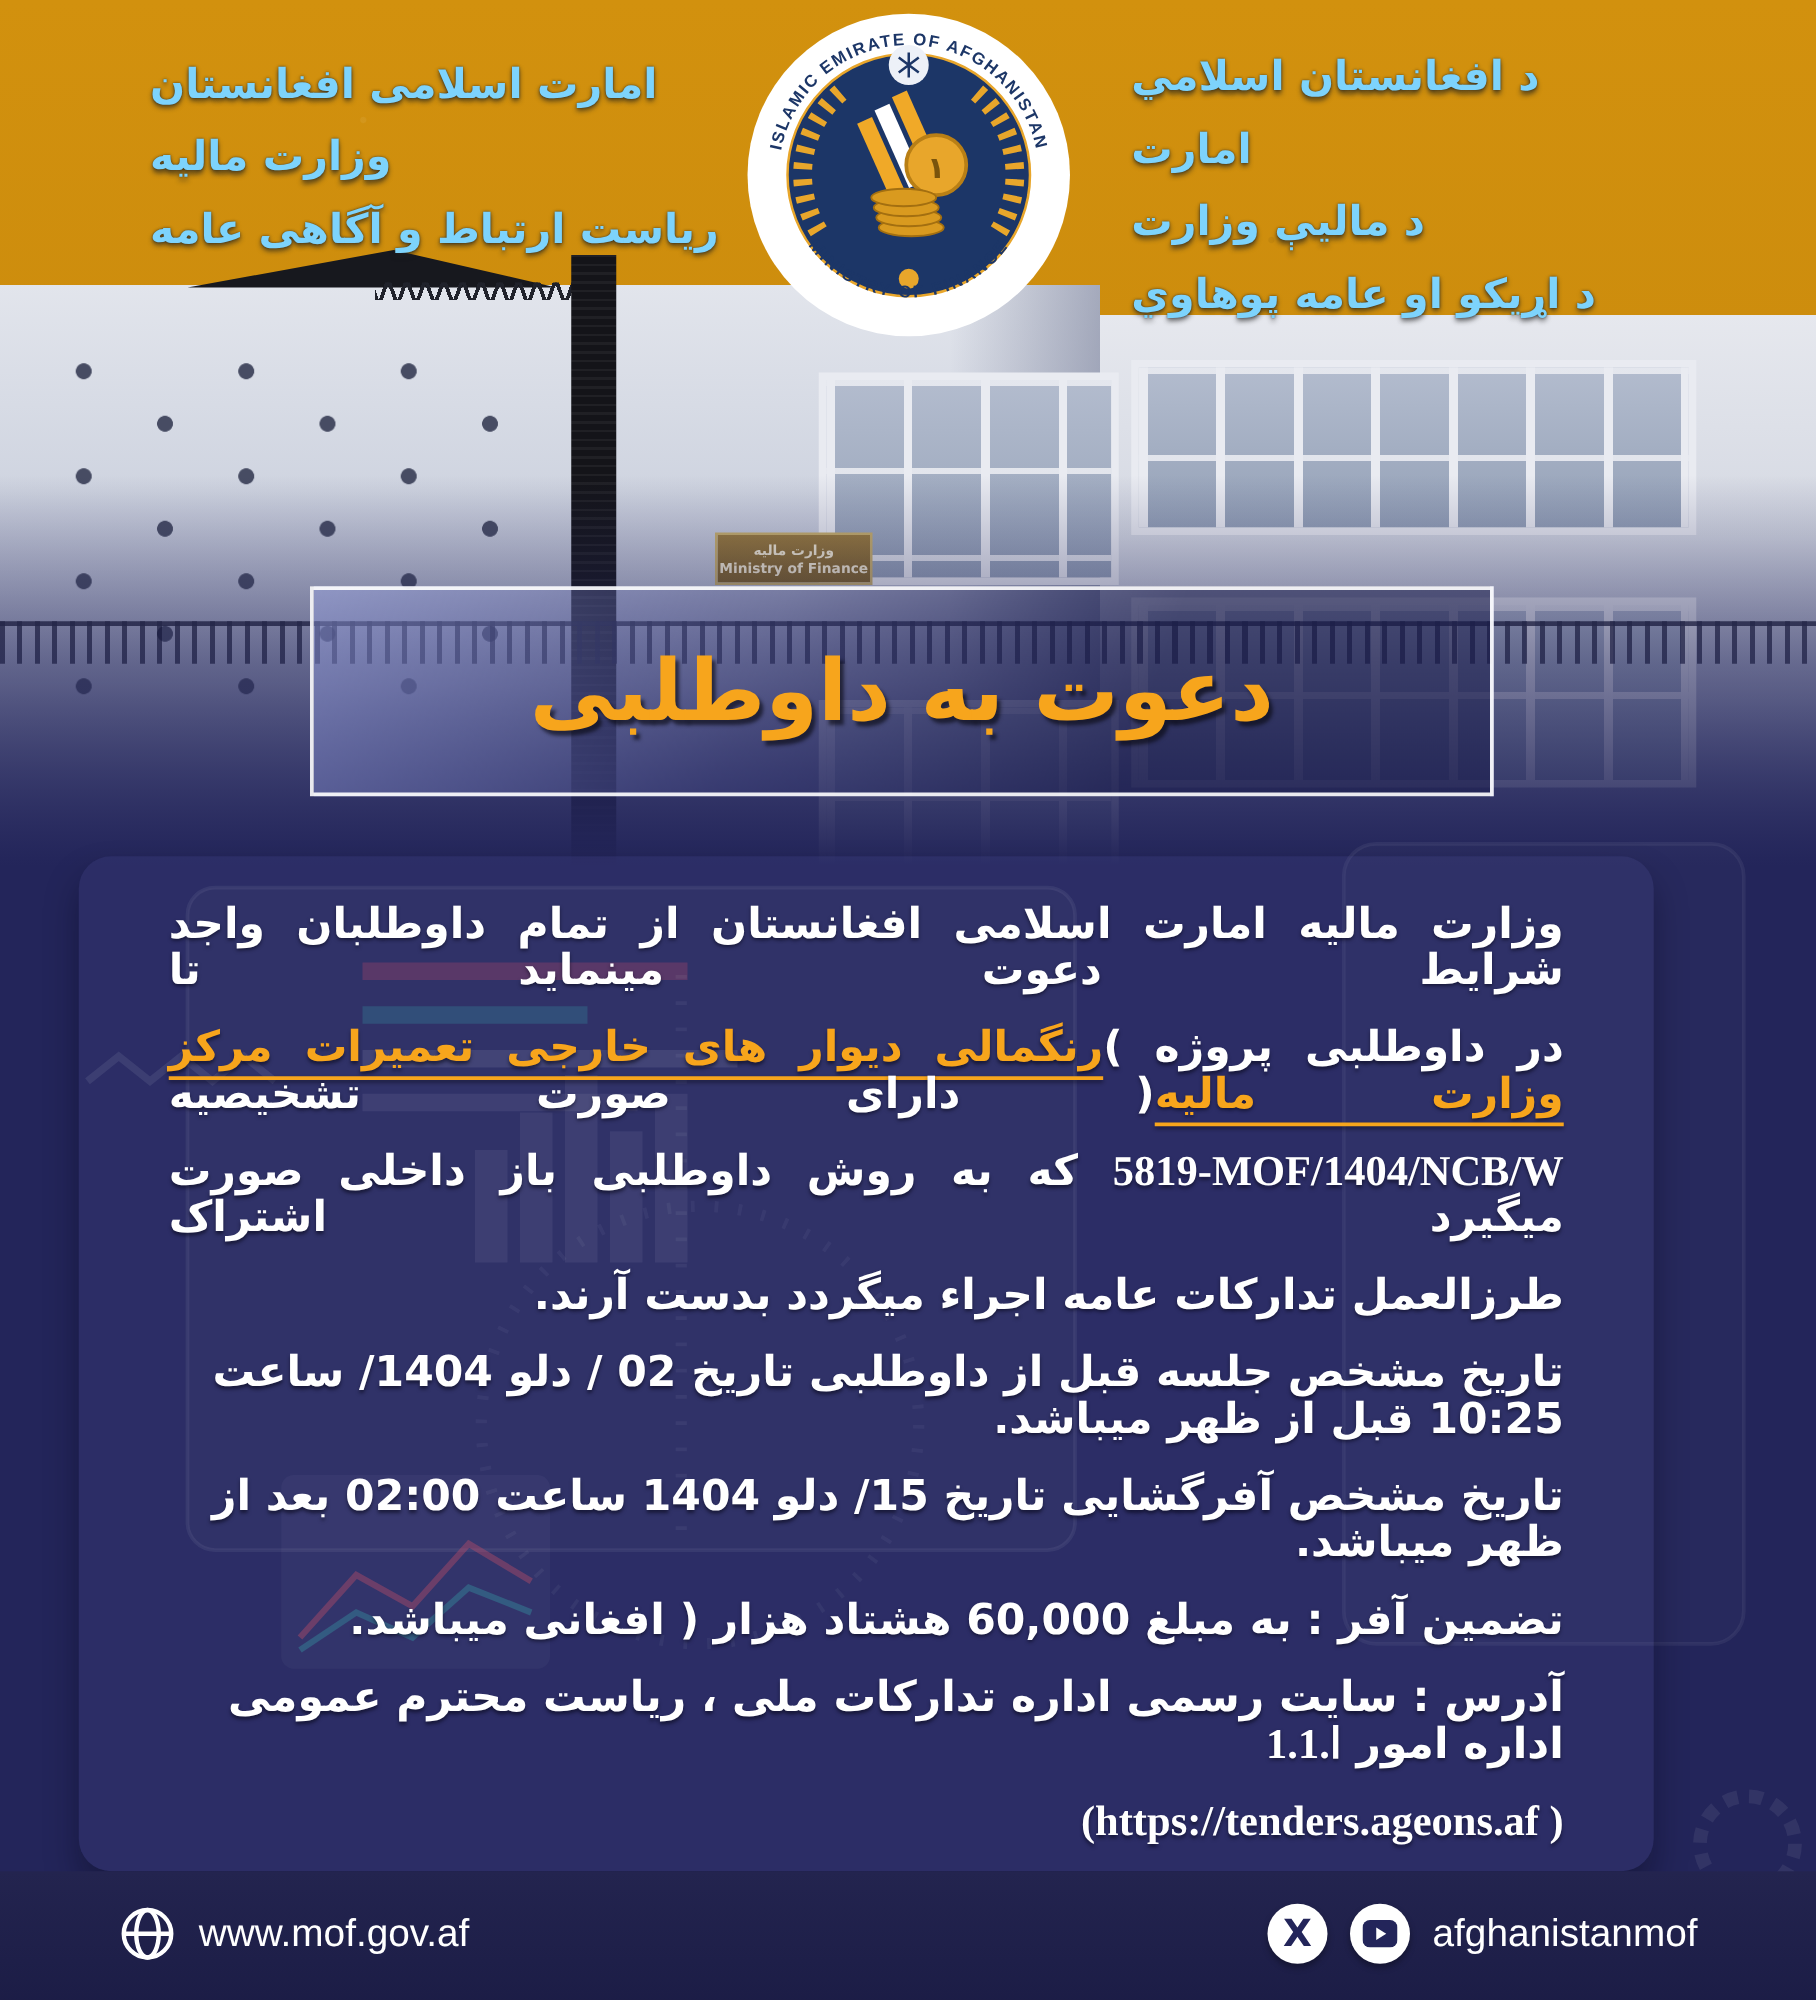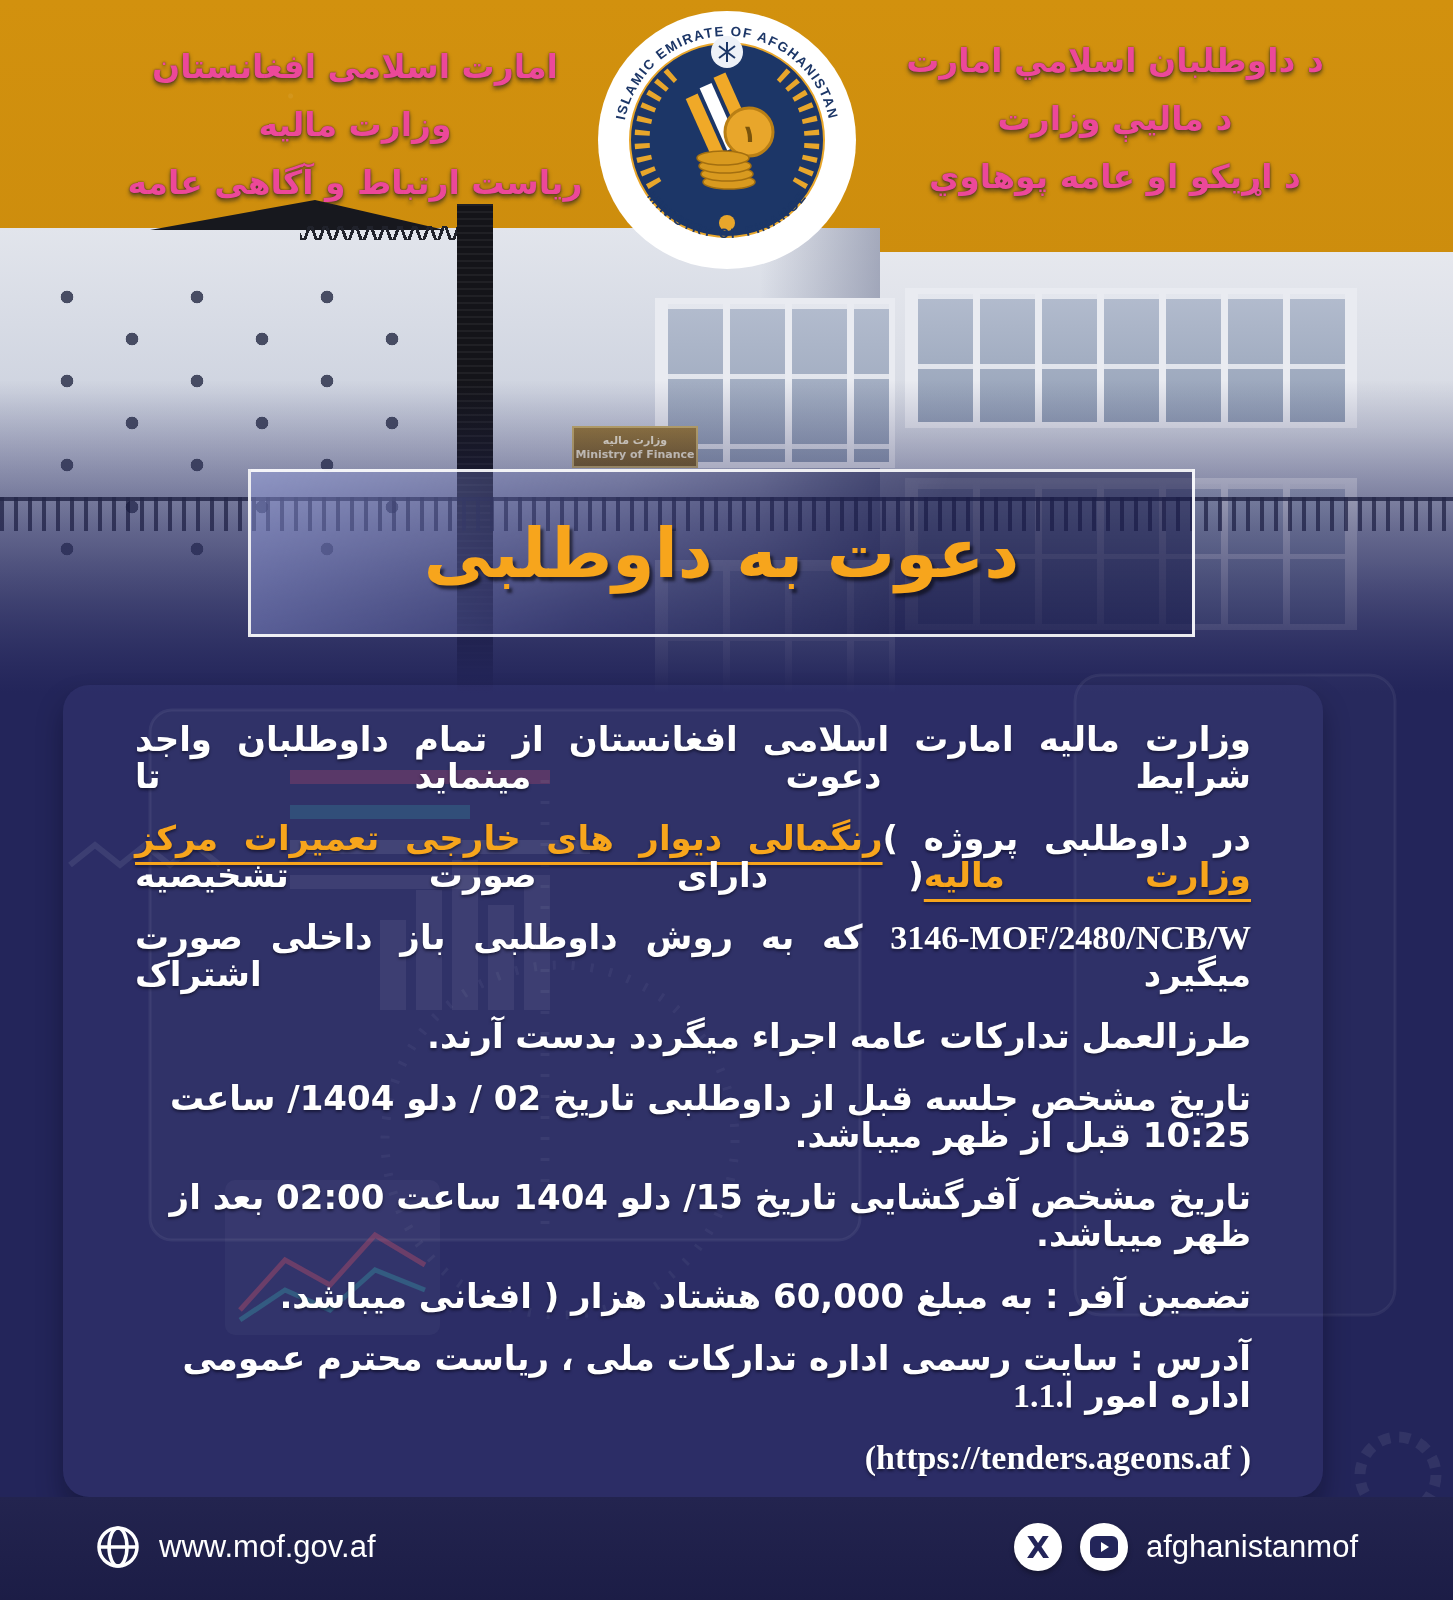--- a/index.html
+++ b/index.html
@@ -11,21 +11,21 @@
   
   .orange-band{
     position:absolute;left:0;top:0;width:1453px;height:320px;
     background:
       radial-gradient(circle at 20% 30%, rgba(255,255,255,.06) 0 2px, transparent 3px),
       radial-gradient(circle at 70% 60%, rgba(0,0,0,.06) 0 2px, transparent 3px),
       linear-gradient(180deg,#D2910E 0%,#CC8C0D 100%);
     z-index:1;
   }
   .corner-text{
-    position:absolute;z-index:6;text-align:center;color:#ec4899;font-weight:bold;
+    position:absolute;z-index:6;text-align:left;color:#7dd3fc;font-weight:bold;
     font-size:33px;line-height:58px;
     text-shadow:0 3px 4px rgba(30,30,30,.65),0 0 2px rgba(40,40,40,.8);
   }
   .corner-text.right{left:905px;top:32px;width:420px;}
   .corner-text.left{left:120px;top:38px;width:470px;}
   
   .building{position:absolute;left:0;top:0;width:1453px;height:720px;z-index:2;}
   .wall-left{
     position:absolute;left:0;top:228px;width:880px;height:470px;
     background:linear-gradient(180deg,#E2E5EC 0%,#CFD4E0 35%,#A7ACC4 68%,#5F6390 100%);
@@ -158,21 +158,21 @@
     <div class="chimney"></div>
     <div class="sign-plate">
       <div>وزارت مالیه</div>
       <div>Ministry of Finance</div>
     </div>
     <div class="fence"></div>
     <div class="bld-fade"></div>
   </div>
 
   <div class="corner-text right">
-    <div>د داوطلبان اسلامي امارت</div>
+    <div>د افغانستان اسلامي امارت</div>
     <div>د ماليې وزارت</div>
     <div>د اړيکو او عامه پوهاوي</div>
   </div>
   <div class="corner-text left">
     <div>امارت اسلامی افغانستان</div>
     <div>وزارت مالیه</div>
     <div>ریاست ارتباط و آگاهی عامه</div>
   </div>
 
   <div class="logo-wrap">
@@ -244,21 +244,21 @@
       <polyline points="240,690 285,640 330,665 375,615 425,645" fill="none" stroke="rgba(231,76,93,0.35)" stroke-width="5"></polyline>
       <polyline points="240,700 285,670 330,690 375,650 425,670" fill="none" stroke="rgba(46,196,182,0.30)" stroke-width="5"></polyline>
     </g>
     <circle cx="1398" cy="855" r="38" fill="none" stroke="rgba(255,255,255,0.07)" stroke-width="11" stroke-dasharray="11 9"></circle>
     <line x1="545" y1="160" x2="545" y2="620" stroke="rgba(255,255,255,0.06)" stroke-width="9" stroke-dasharray="3 18"></line>
   </svg>
 
   <div class="panel">
     <p class="justify">وزارت مالیه امارت اسلامی افغانستان از تمام داوطلبان واجد شرایط دعوت مینماید تا</p>
     <p class="justify"><span>در داوطلبی پروژه )</span><span class="hl">رنگمالی دیوار های خارجی تعمیرات مرکز وزارت مالیه</span><span>( دارای صورت تشخیصیه</span></p>
-    <p class="justify"><span class="latin" dir="ltr">3146-MOF/2480/NCB/W</span><span> که به روش داوطلبی باز داخلی صورت میگیرد اشتراک</span></p>
+    <p class="justify"><span class="latin" dir="ltr">5819-MOF/1404/NCB/W</span><span> که به روش داوطلبی باز داخلی صورت میگیرد اشتراک</span></p>
     <p>طرزالعمل تدارکات عامه اجراء میگردد بدست آرند.</p>
     <p>تاریخ مشخص جلسه قبل از داوطلبی تاریخ 02 / دلو 1404/ ساعت 10:25 قبل از ظهر میباشد.</p>
     <p>تاریخ مشخص آفرگشایی تاریخ 15/ دلو 1404 ساعت 02:00 بعد از ظهر میباشد.</p>
     <p>تضمین آفر : به مبلغ 60,000 هشتاد هزار ( افغانی میباشد.</p>
     <p><span>آدرس : سایت رسمی اداره تدارکات ملی ، ریاست محترم عمومی اداره امور </span><span class="latin" dir="ltr">ا.1.1</span></p>
     <p><span class="latin" dir="ltr">(https://tenders.ageons.af )</span></p>
 
   </div>
 
   <div class="footer">

